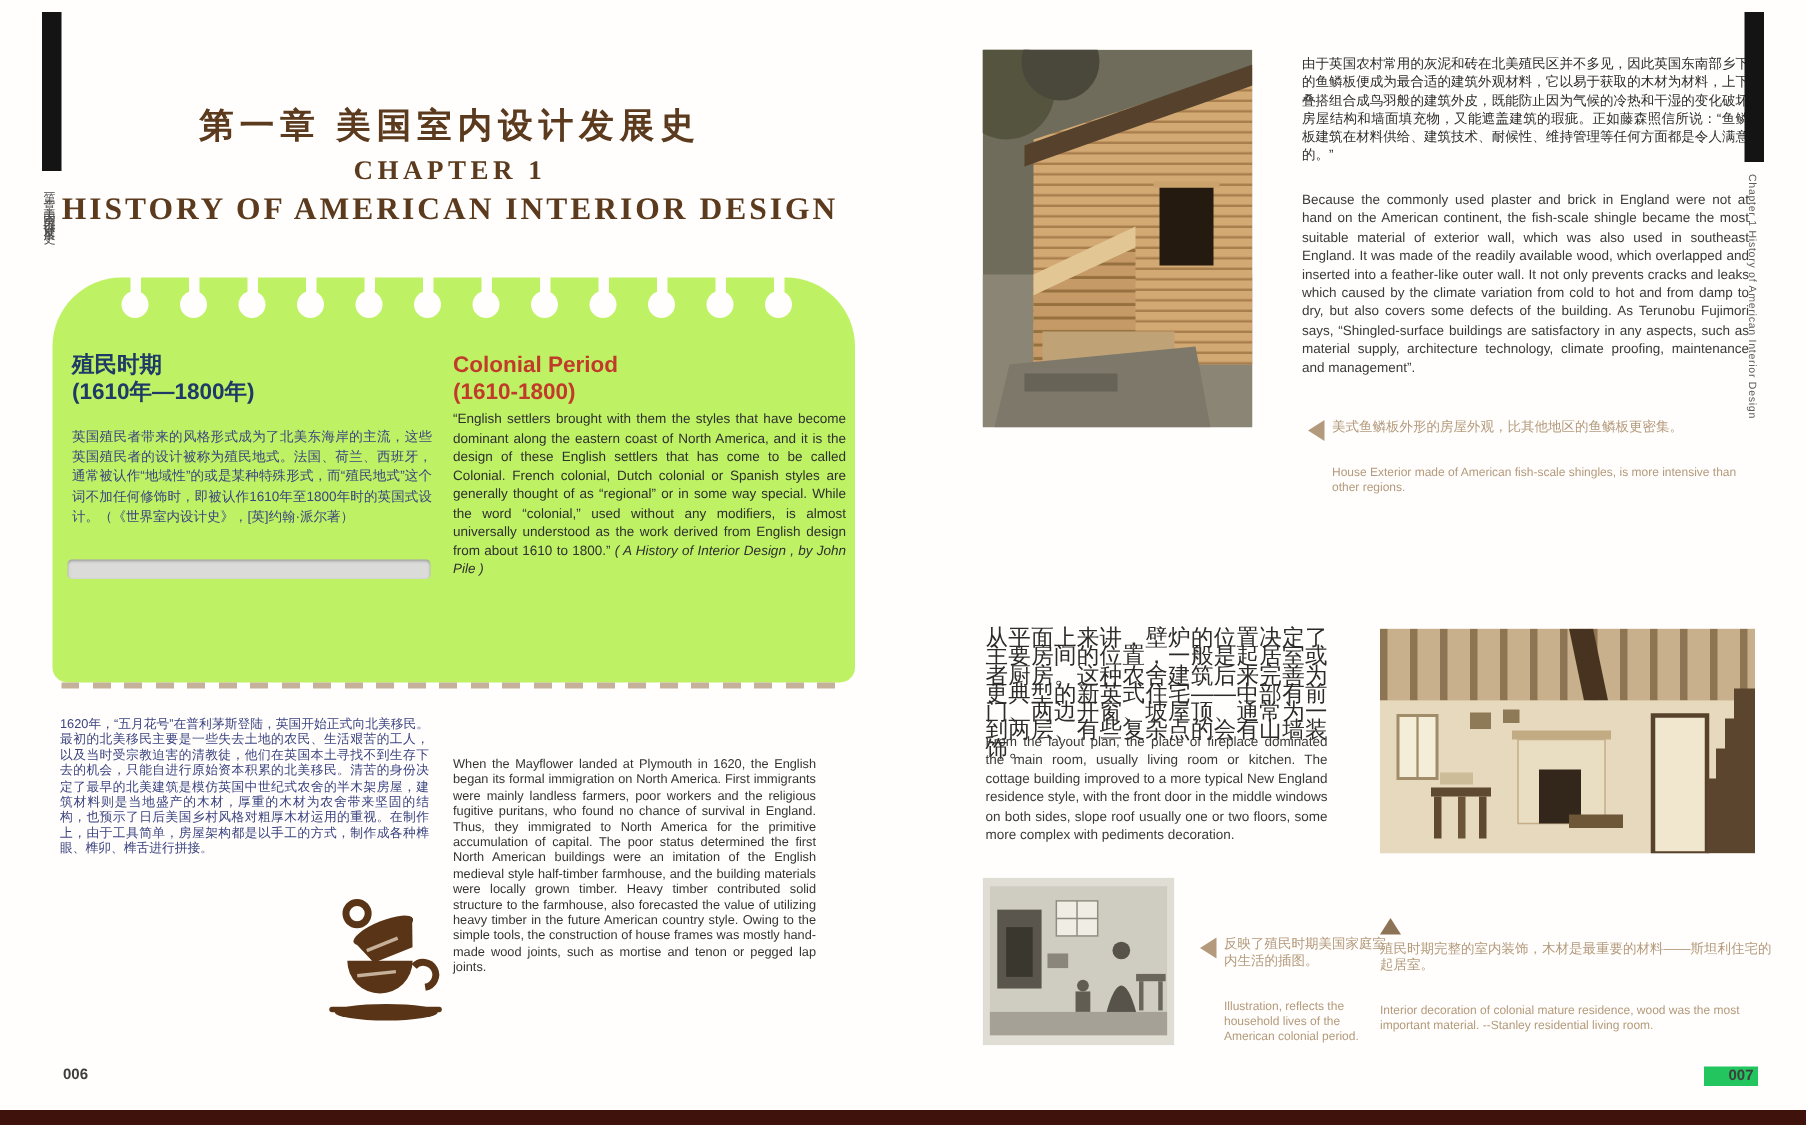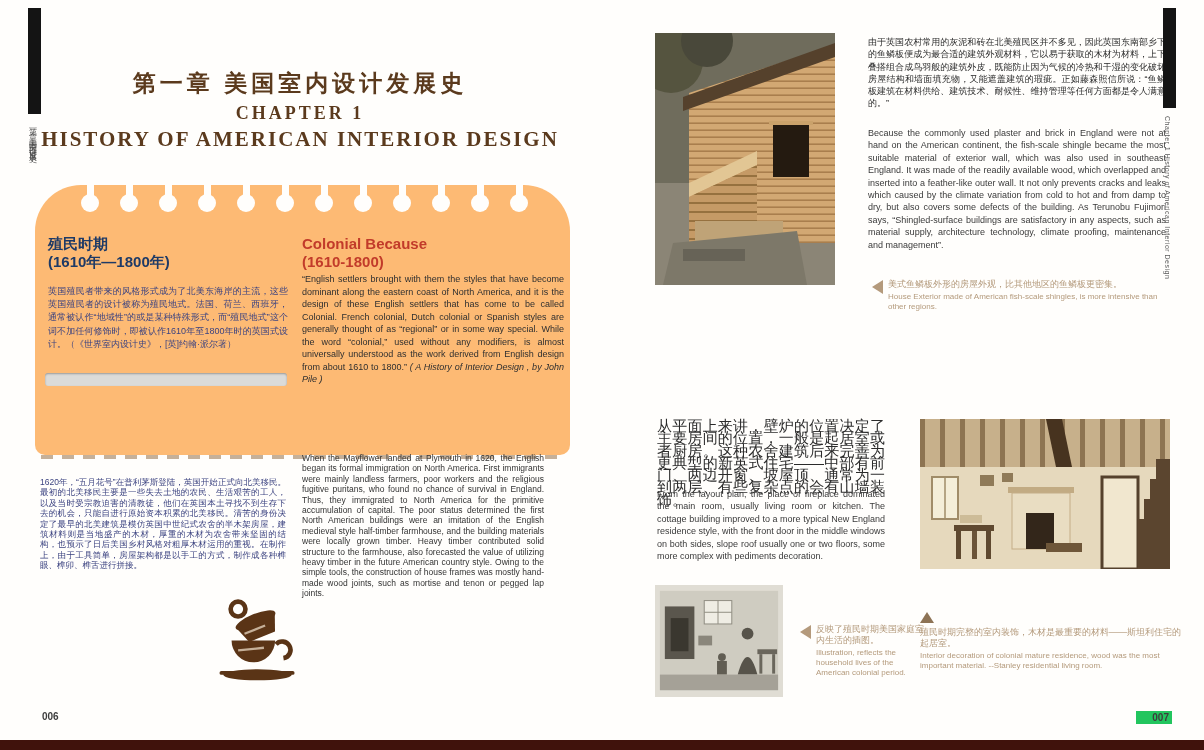--- a/index.html
+++ b/index.html
@@ -13,62 +13,62 @@
   .spine-bar.right{left:1163px;top:8px;height:100px;}
   .spine-text{position:absolute;writing-mode:vertical-rl;color:#4a4a4a;letter-spacing:2px;}
   .spine-text.left{left:26px;top:122px;font-size:8px;}
   .spine-text.right{left:1164px;top:116px;font-size:7px;color:#5a5a5a;letter-spacing:.5px;}
   
   .title-block{position:absolute;left:40px;top:68px;width:520px;text-align:center;color:#5b3a1d;}
   .title-cn{font-size:23px;font-weight:bold;letter-spacing:4px;}
   .title-en1{font-family:"Liberation Serif",serif;font-size:18px;font-weight:bold;letter-spacing:3px;margin-top:4px;}
   .title-en2{font-family:"Liberation Serif",serif;font-size:21px;font-weight:bold;letter-spacing:2px;margin-top:3px;}
   
-  .note-box{position:absolute;left:35px;top:185px;width:535px;height:270px;background:#fdba74;
+  .note-box{position:absolute;left:35px;top:185px;width:535px;height:270px;background:#bef264;
             border-radius:46px 46px 10px 10px;}
   .note-box::after{content:"";position:absolute;left:6px;right:6px;bottom:-4px;height:4px;
             background:repeating-linear-gradient(90deg,#c5b099 0 12px,transparent 12px 21px);}
   .holes{position:absolute;left:0;top:0;width:100%;box-sizing:border-box;display:flex;
          justify-content:space-between;padding:9px 42px 0 46px;}
   .hole{position:relative;width:18px;height:18px;border-radius:50%;background:#fffefc;}
   .hole::before{content:"";position:absolute;top:-10px;left:5.5px;width:7px;height:12px;background:#fffefc;}
   .note-col{position:absolute;top:50px;}
   .note-col.cn{left:13px;width:240px;}
   .note-col.en{left:267px;width:262px;}
   .note-head-cn{font-size:15px;font-weight:bold;color:#1e3a66;line-height:1.2;}
   .note-head-en{font-size:15px;font-weight:bold;color:#c23b2a;line-height:1.2;}
   .note-body-cn{margin-top:14px;font-size:9px;line-height:13.2px;color:#3c4380;text-align:justify;}
   .note-body-en{margin-top:2px;font-size:9px;line-height:12.5px;color:#2f2f2f;text-align:justify;}
   .citation{font-style:italic;}
   .note-strip{position:absolute;left:10px;top:188px;width:242px;height:13px;background:#dbdbd9;
               border-radius:3px;box-shadow:inset 0 1px 2px rgba(0,0,0,.3);}
   
   .col-cn-main{position:absolute;left:40px;top:477px;width:246px;font-size:8.5px;line-height:10.4px;
                color:#3c4380;text-align:justify;}
-  .col-en-main{position:absolute;left:302px;top:453px;width:242px;font-size:8.5px;line-height:10.4px;
+  .col-en-main{position:absolute;left:302px;top:504px;width:242px;font-size:8.5px;line-height:10.4px;
                color:#333;text-align:justify;}
   .coffee-cup{position:absolute;left:215px;top:597px;width:85px;height:88px;}
   .pagenum{position:absolute;font-size:10px;font-weight:bold;color:#3d3d3d;text-align:right;}
   .pagenum.left{left:42px;top:711px;}
   .pagenum.right{left:1136px;top:711px;width:30px;text-align:right;background:#22c55e;padding:1px 3px;}
   
   .photo{position:absolute;overflow:hidden;}
   .photo svg{display:block;width:100%;height:100%;}
   .photo-house{left:655px;top:33px;width:180px;height:252px;}
   .photo-interior{left:920px;top:419px;width:250px;height:150px;}
   .photo-illustration{left:655px;top:585px;width:128px;height:112px;}
   .para{position:absolute;text-align:justify;}
   .para-cn-top{left:868px;top:36px;width:298px;font-size:9px;line-height:12.3px;color:#2b2b2b;}
   .para-en-top{left:868px;top:127px;width:298px;font-size:9px;line-height:12.4px;color:#3a3a3a;}
   .para-cn-mid{left:657px;top:420px;width:228px;font-size:15px;line-height:12.3px;color:#2b2b2b;}
   .para-en-mid{left:657px;top:488px;width:228px;font-size:9px;line-height:12.4px;color:#3a3a3a;}
   
   .caption{position:absolute;color:#b49a7c;}
   .cap-cn{font-size:9px;line-height:11px;}
-  .cap-en{font-size:8px;line-height:10px;margin-top:2px;}
+  .cap-en{font-size:8px;line-height:10px;margin-top:20px;}
   .caption-house{left:872px;top:279px;width:294px;}
   .caption-illustration{left:800px;top:624px;width:125px;}
   .caption-interior{left:920px;top:612px;width:262px;}
   .arrow-left{position:absolute;left:0;top:1px;width:0;height:0;
       border-top:7px solid transparent;border-bottom:7px solid transparent;border-right:11px solid #b49a7c;}
   .arrow-up{width:0;height:0;border-left:7px solid transparent;border-right:7px solid transparent;
       border-bottom:11px solid #8d7355;margin-bottom:4px;}
   .cap-body{margin-left:16px;}
   .caption-interior .cap-body{margin-left:0;}
 </style>
@@ -103,21 +103,21 @@
     </div>
     <div class="note-col cn">
       <div class="note-head-cn">
         <div>殖民时期</div>
         <div>(1610年—1800年)</div>
       </div>
       <div class="note-body-cn">英国殖民者带来的风格形式成为了北美东海岸的主流，这些英国殖民者的设计被称为殖民地式。法国、荷兰、西班牙，通常被认作“地域性”的或是某种特殊形式，而“殖民地式”这个词不加任何修饰时，即被认作1610年至1800年时的英国式设计。（《世界室内设计史》，[英]约翰·派尔著）</div>
     </div>
     <div class="note-col en">
       <div class="note-head-en">
-        <div>Colonial Because</div>
+        <div>Colonial Period</div>
         <div>(1610-1800)</div>
       </div>
       <div class="note-body-en">
         <span>“English settlers brought with them the styles that have become dominant along the eastern coast of North America, and it is the design of these English settlers that has come to be called Colonial. French colonial, Dutch colonial or Spanish styles are generally thought of as “regional” or in some way special. While the word “colonial,” used without any modifiers, is almost universally understood as the work derived from English design from about 1610 to 1800.”</span>
         <span class="citation">( A History of Interior Design , by John Pile )</span>
       </div>
     </div>
     <div class="note-strip"></div>
   </div>
 

